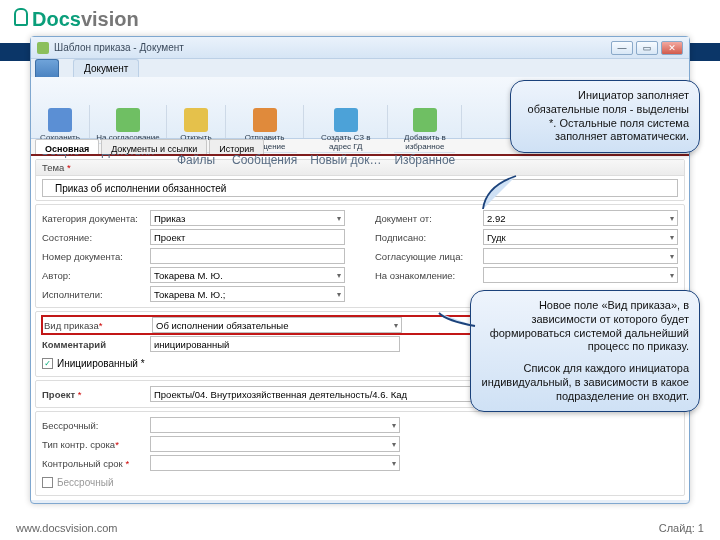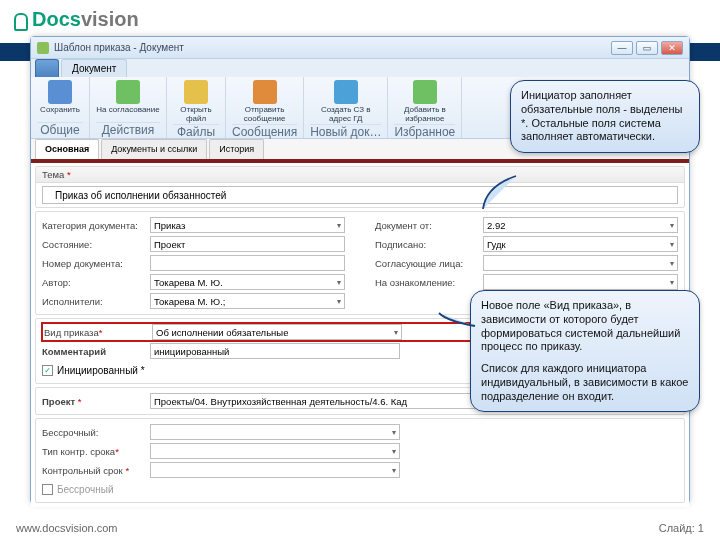--- a/index.html
+++ b/index.html
@@ -9,21 +9,21 @@
     width: 720px;
     height: 540px;
     background: #fff;
     position: relative;
     overflow: hidden;
   }
   
   .logo {
     position: absolute; top: 8px; left: 14px;
     font-size: 20px; font-weight: bold; color: #0a9e7a;
-    display: flex; align-items: flex-end; gap: 4px;
+    display: flex; align-items: flex-start; gap: 4px;
   }
   .logo .clip {
     width: 14px; height: 18px; border: 2.5px solid #0a9e7a;
     border-radius: 6px 6px 2px 2px; display: inline-block;
   }
   .logo .gray { color: #777; }
   .blue-bar {
     position: absolute; top: 43px; left: 0; width: 100%; height: 18px;
     background: #0b3668;
   }
@@ -38,34 +38,34 @@
     height: 22px; background: linear-gradient(#eaf2fb,#d6e5f5);
     border-bottom: 1px solid #bcd0e6;
     display: flex; align-items: center; padding: 0 6px;
     font-size: 10px; color: #3b4a5c;
   }
   .titlebar .ticon { width:12px;height:12px;background:#8bbf5c;border-radius:2px;margin-right:5px; }
   .titlebar .spacer { flex:1; }
   .winbtn { width:22px;height:14px;border:1px solid #8aa9c9;background:linear-gradient(#f7fbff,#d8e7f6);border-radius:2px;margin-left:3px;display:flex;align-items:center;justify-content:center;font-size:9px;color:#345; }
   .winbtn.close{ background:linear-gradient(#f3a9a0,#d15b4c); color:#fff;}
   
-  .ribbontabs { height:18px; display:flex; padding-left:4px; gap:0; font-size:10px; }
+  .ribbontabs { height:18px; display:flex; padding-left:4px; gap:12px; font-size:10px; }
   .ribbontabs .rtab { padding:3px 10px; background:#dbe7f4; border:1px solid #bcd0e6; border-bottom:none; border-radius:3px 3px 0 0; margin-right:2px; cursor:pointer;}
   .ribbontabs .rtab.file{ background:linear-gradient(#6fa3d9,#4b83c1); color:#fff; border-color:#3d6fa6;}
   .ribbon {
     height: 62px; background: linear-gradient(#f4f8fd,#e2edf8);
     border-bottom:1px solid #bcd0e6; display:flex;
   }
-  .rgroup { border-right:1px solid #cdd9e7; padding:3px 6px 0 6px; display:flex; flex-direction:column; align-items:center; }
+  .rgroup { border-right:1px solid #cdd9e7; padding:3px 6px 0 6px; display:flex; flex-direction:column; align-items:center;margin-top:28px; }
   .rgroup .icons { display:flex; gap:8px; }
   .ritem { display:flex; flex-direction:column; align-items:center; font-size:8px; color:#2a3a4c; width:46px; text-align:center; line-height:1.1; cursor:pointer;}
   .ritem .ricon { width:24px; height:24px; margin-bottom:2px; border-radius:3px; }
   .rgroup .glabel { font-size:12px; color:#5a6e85; margin-top:auto; padding-bottom:1px; width:100%; text-align:center; border-top:1px solid #d5e0ec;}
   
-  .doctabs { height:24px; background:#f6f6f6; border-bottom:4px solid #7f1d1d; display:flex; padding-left:4px; font-size:9px;}
+  .doctabs { height:17px; background:#f6f6f6; border-bottom:2px solid #7f1d1d; display:flex; padding-left:4px; font-size:9px;}
   .doctabs .dtab { padding:4px 9px; border:1px solid #c7c7c7; border-bottom:none; background:#eee; margin-right:2px; border-radius:2px 2px 0 0; cursor:pointer;}
   .doctabs .dtab.active{ background:#fff; font-weight:600;}
   
   .formwrap { background:#fff; height:calc(100% - 122px); overflow:hidden; }
   .section { border:1px solid #ddd; margin:3px 4px; border-radius:2px; }
   .sechead { background:linear-gradient(#f7f7f7,#ececec); border-bottom:1px solid #ddd; padding:2px 6px; font-size:9.5px; color:#444;}
   .sechead .req{color:#c00;}
   .secbody { padding:3px 6px; }
   .bigfield { width:100%; border:1px solid #bfbfbf; padding:2px 12px; font-size:10px; height:18px; background:#fff; }
   .cols { display:flex; gap:30px; }
@@ -74,21 +74,21 @@
   .flabel { width:108px; font-size:9.5px; color:#444; }
   .flabel .req{color:#c00;}
   .finput { flex:1; height:16px; border:1px solid #bfbfbf; background:#fff; font-size:9.5px; padding:1px 3px; position:relative; display:flex; align-items:center;}
   .finput.dd::after{content:"▾"; position:absolute; right:3px; color:#666; font-size:8px;}
   .checkbox{ width:11px;height:11px;border:1px solid #888; background:#fff; display:inline-flex;align-items:center;justify-content:center;font-size:8px;color:#0a7; margin-right:4px;}
   .highlight-row{ outline:2px solid #c21717; outline-offset:-1px; padding:1px 2px;}
   
   .callout {
     position:absolute; background:linear-gradient(#eef4fc,#cfe1f5);
     border:1.8px solid #1b427b; border-radius:14px; padding:8px 10px;
-    font-size:11px; color:#111; text-align:left; line-height:1.25;
+    font-size:11px; color:#111; text-align:right; line-height:1.25;
     box-shadow:0 2px 5px rgba(0,0,0,0.25);
   }
   .callout1 { top:80px; right:20px; width:190px; }
   .callout2 { top:290px; right:20px; width:230px; }
   .footer { position:absolute; bottom:6px; left:16px; font-size:11px; color:#666; }
   .slide { position:absolute; bottom:6px; right:16px; font-size:11px; color:#666;}
 </style>
 </head>
 <body>
 

